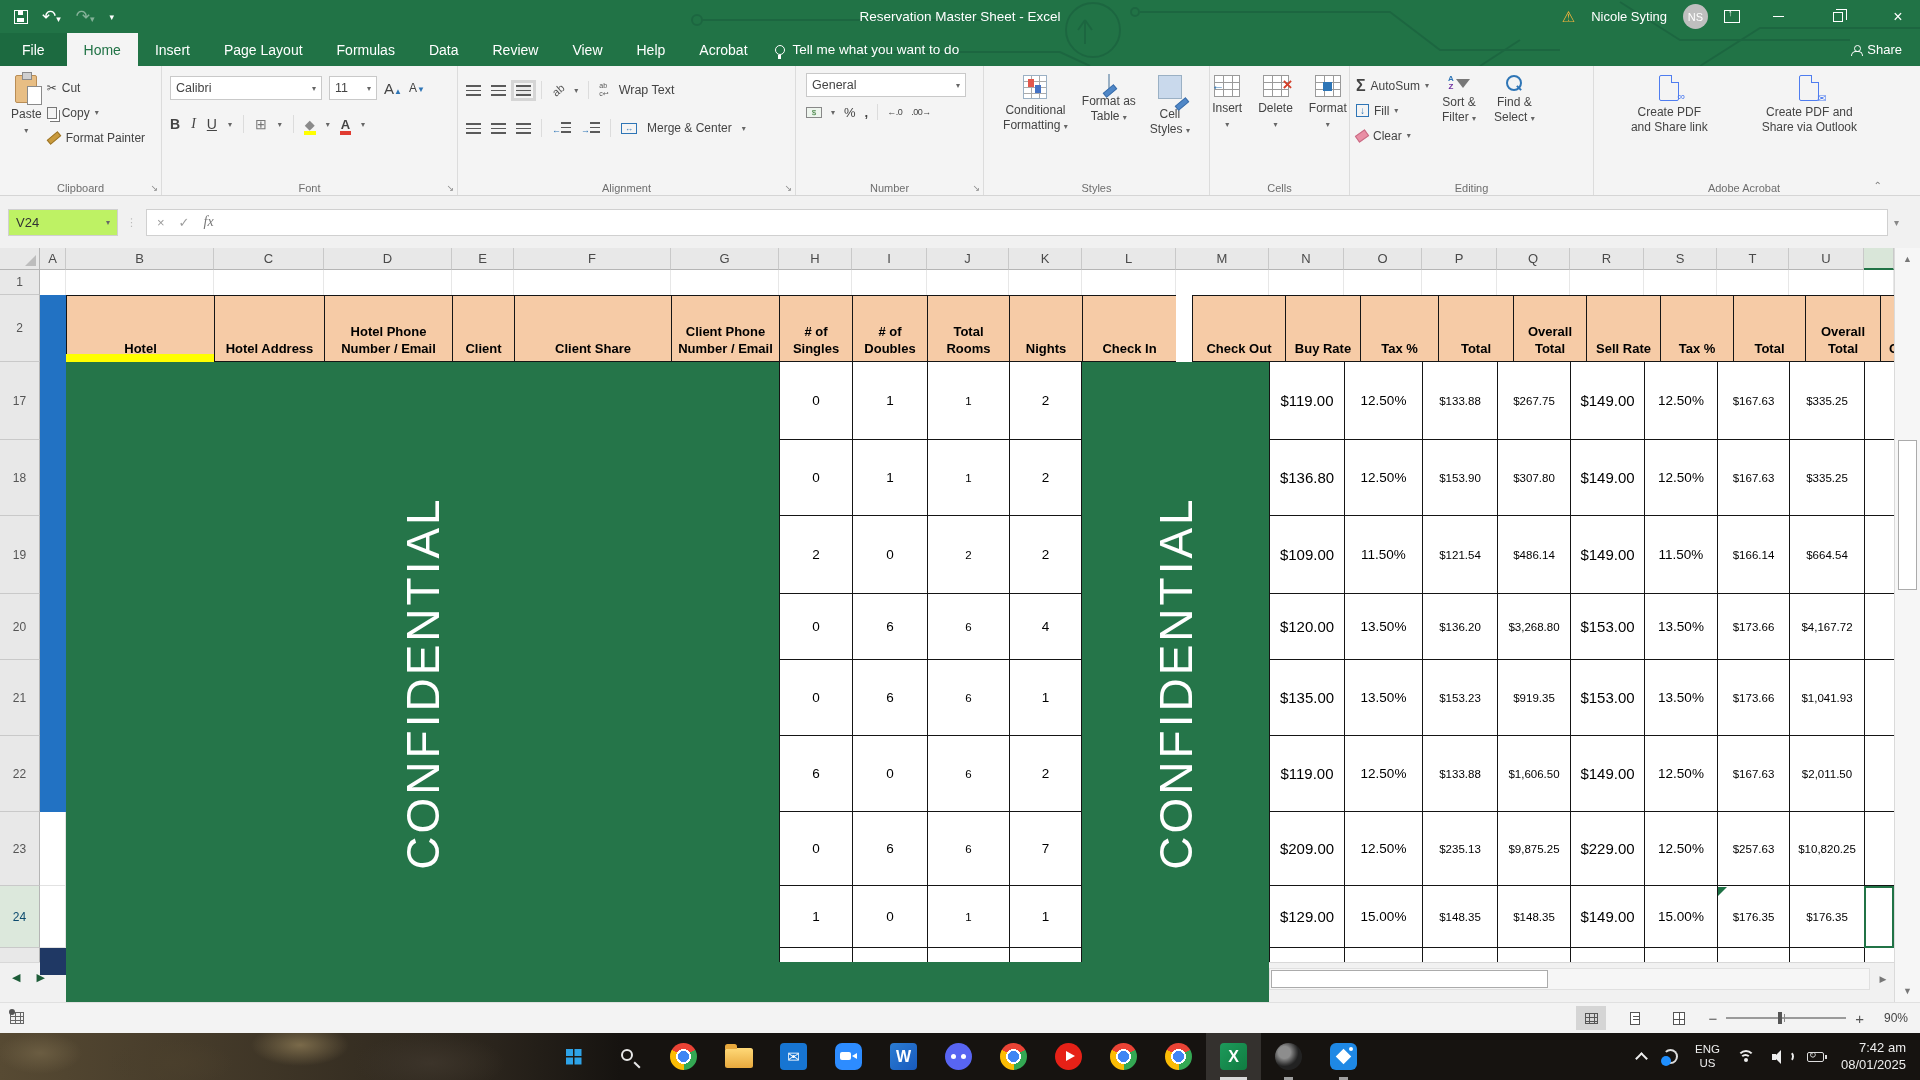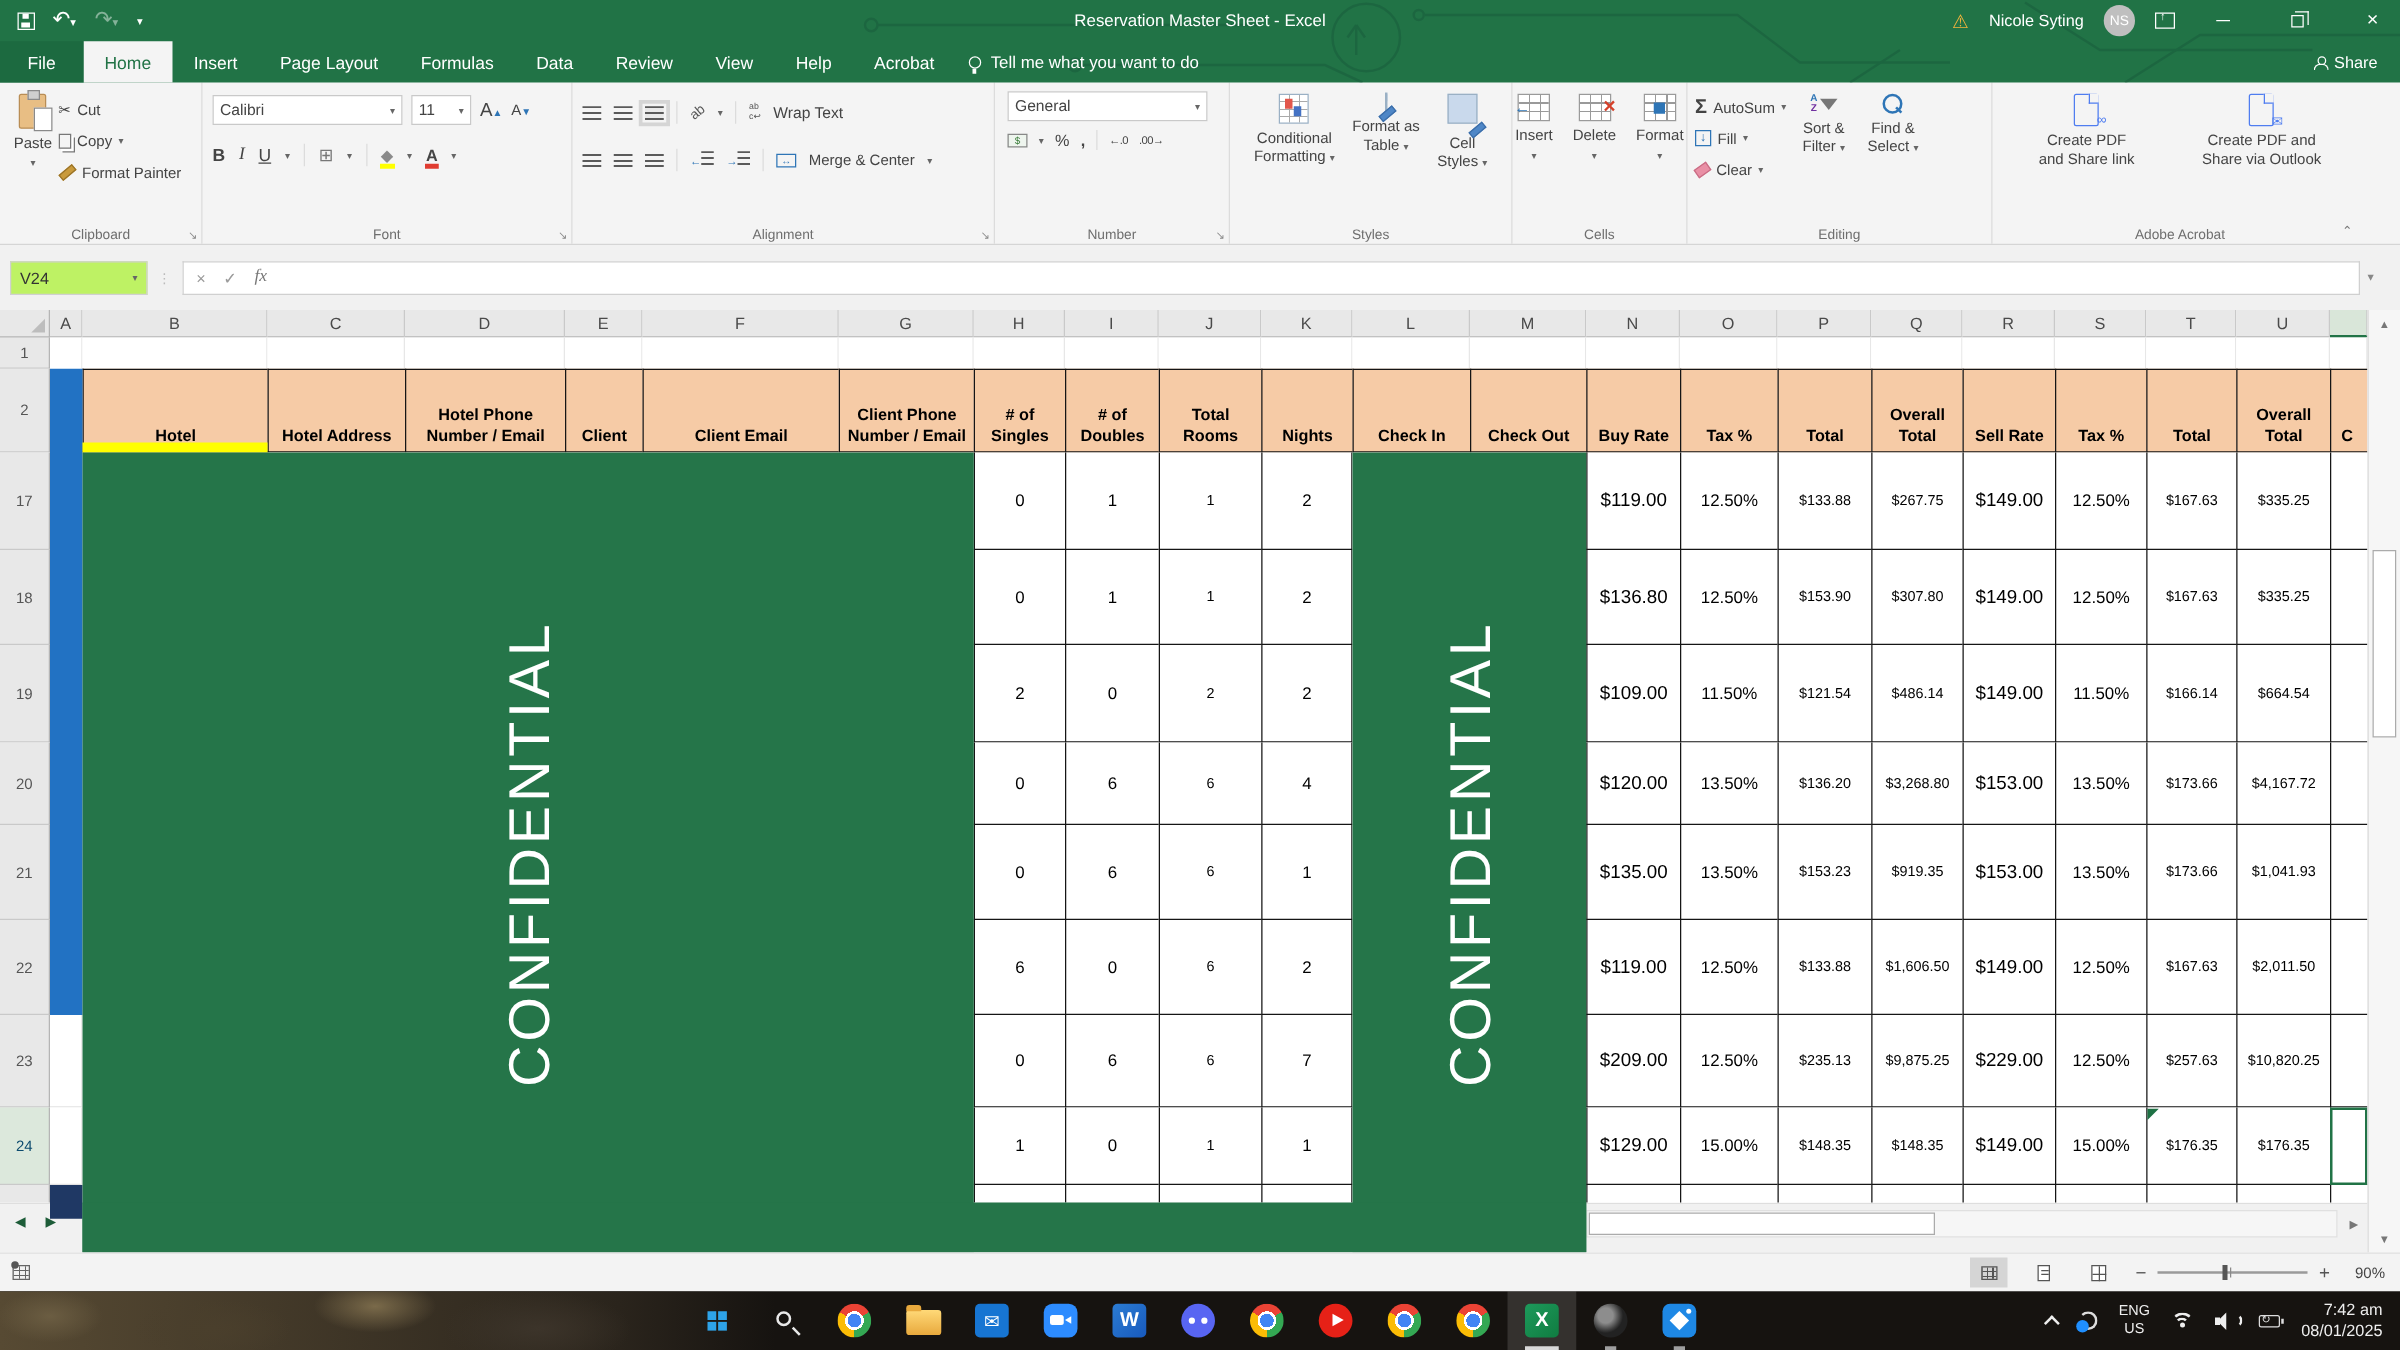--- a/index.html
+++ b/index.html
@@ -557,41 +557,41 @@
         <div class="cell peach" style="width: 110px;">
           <span>Hotel Address</span>
         </div>
         <div class="cell peach" style="width: 128px;">
           <span>Hotel Phone Number / Email</span>
         </div>
         <div class="cell peach" style="width: 62px;">
           <span>Client</span>
         </div>
         <div class="cell peach" style="width: 157px;">
-          <span>Client Email</span>
+          <span>Client Share</span>
         </div>
         <div class="cell peach" style="width: 108px;">
           <span>Client Phone Number / Email</span>
         </div>
         <div class="cell peach" style="width: 73px;">
           <span># of Singles</span>
         </div>
         <div class="cell peach" style="width: 75px;">
           <span># of Doubles</span>
         </div>
         <div class="cell peach" style="width: 82px;">
           <span>Total Rooms</span>
         </div>
         <div class="cell peach" style="width: 73px;">
           <span>Nights</span>
         </div>
         <div class="cell peach" style="width: 94px;">
           <span>Check In</span>
         </div>
-        <div class="cell peach" style="width: 93px;">
+        <div class="cell peach" style="width: 93px; margin-left: 16px;">
           <span>Check Out</span>
         </div>
         <div class="cell peach" style="width: 75px;">
           <span>Buy Rate</span>
         </div>
         <div class="cell peach" style="width: 78px;">
           <span>Tax %</span>
         </div>
         <div class="cell peach" style="width: 75px;">
           <span>Total</span>

